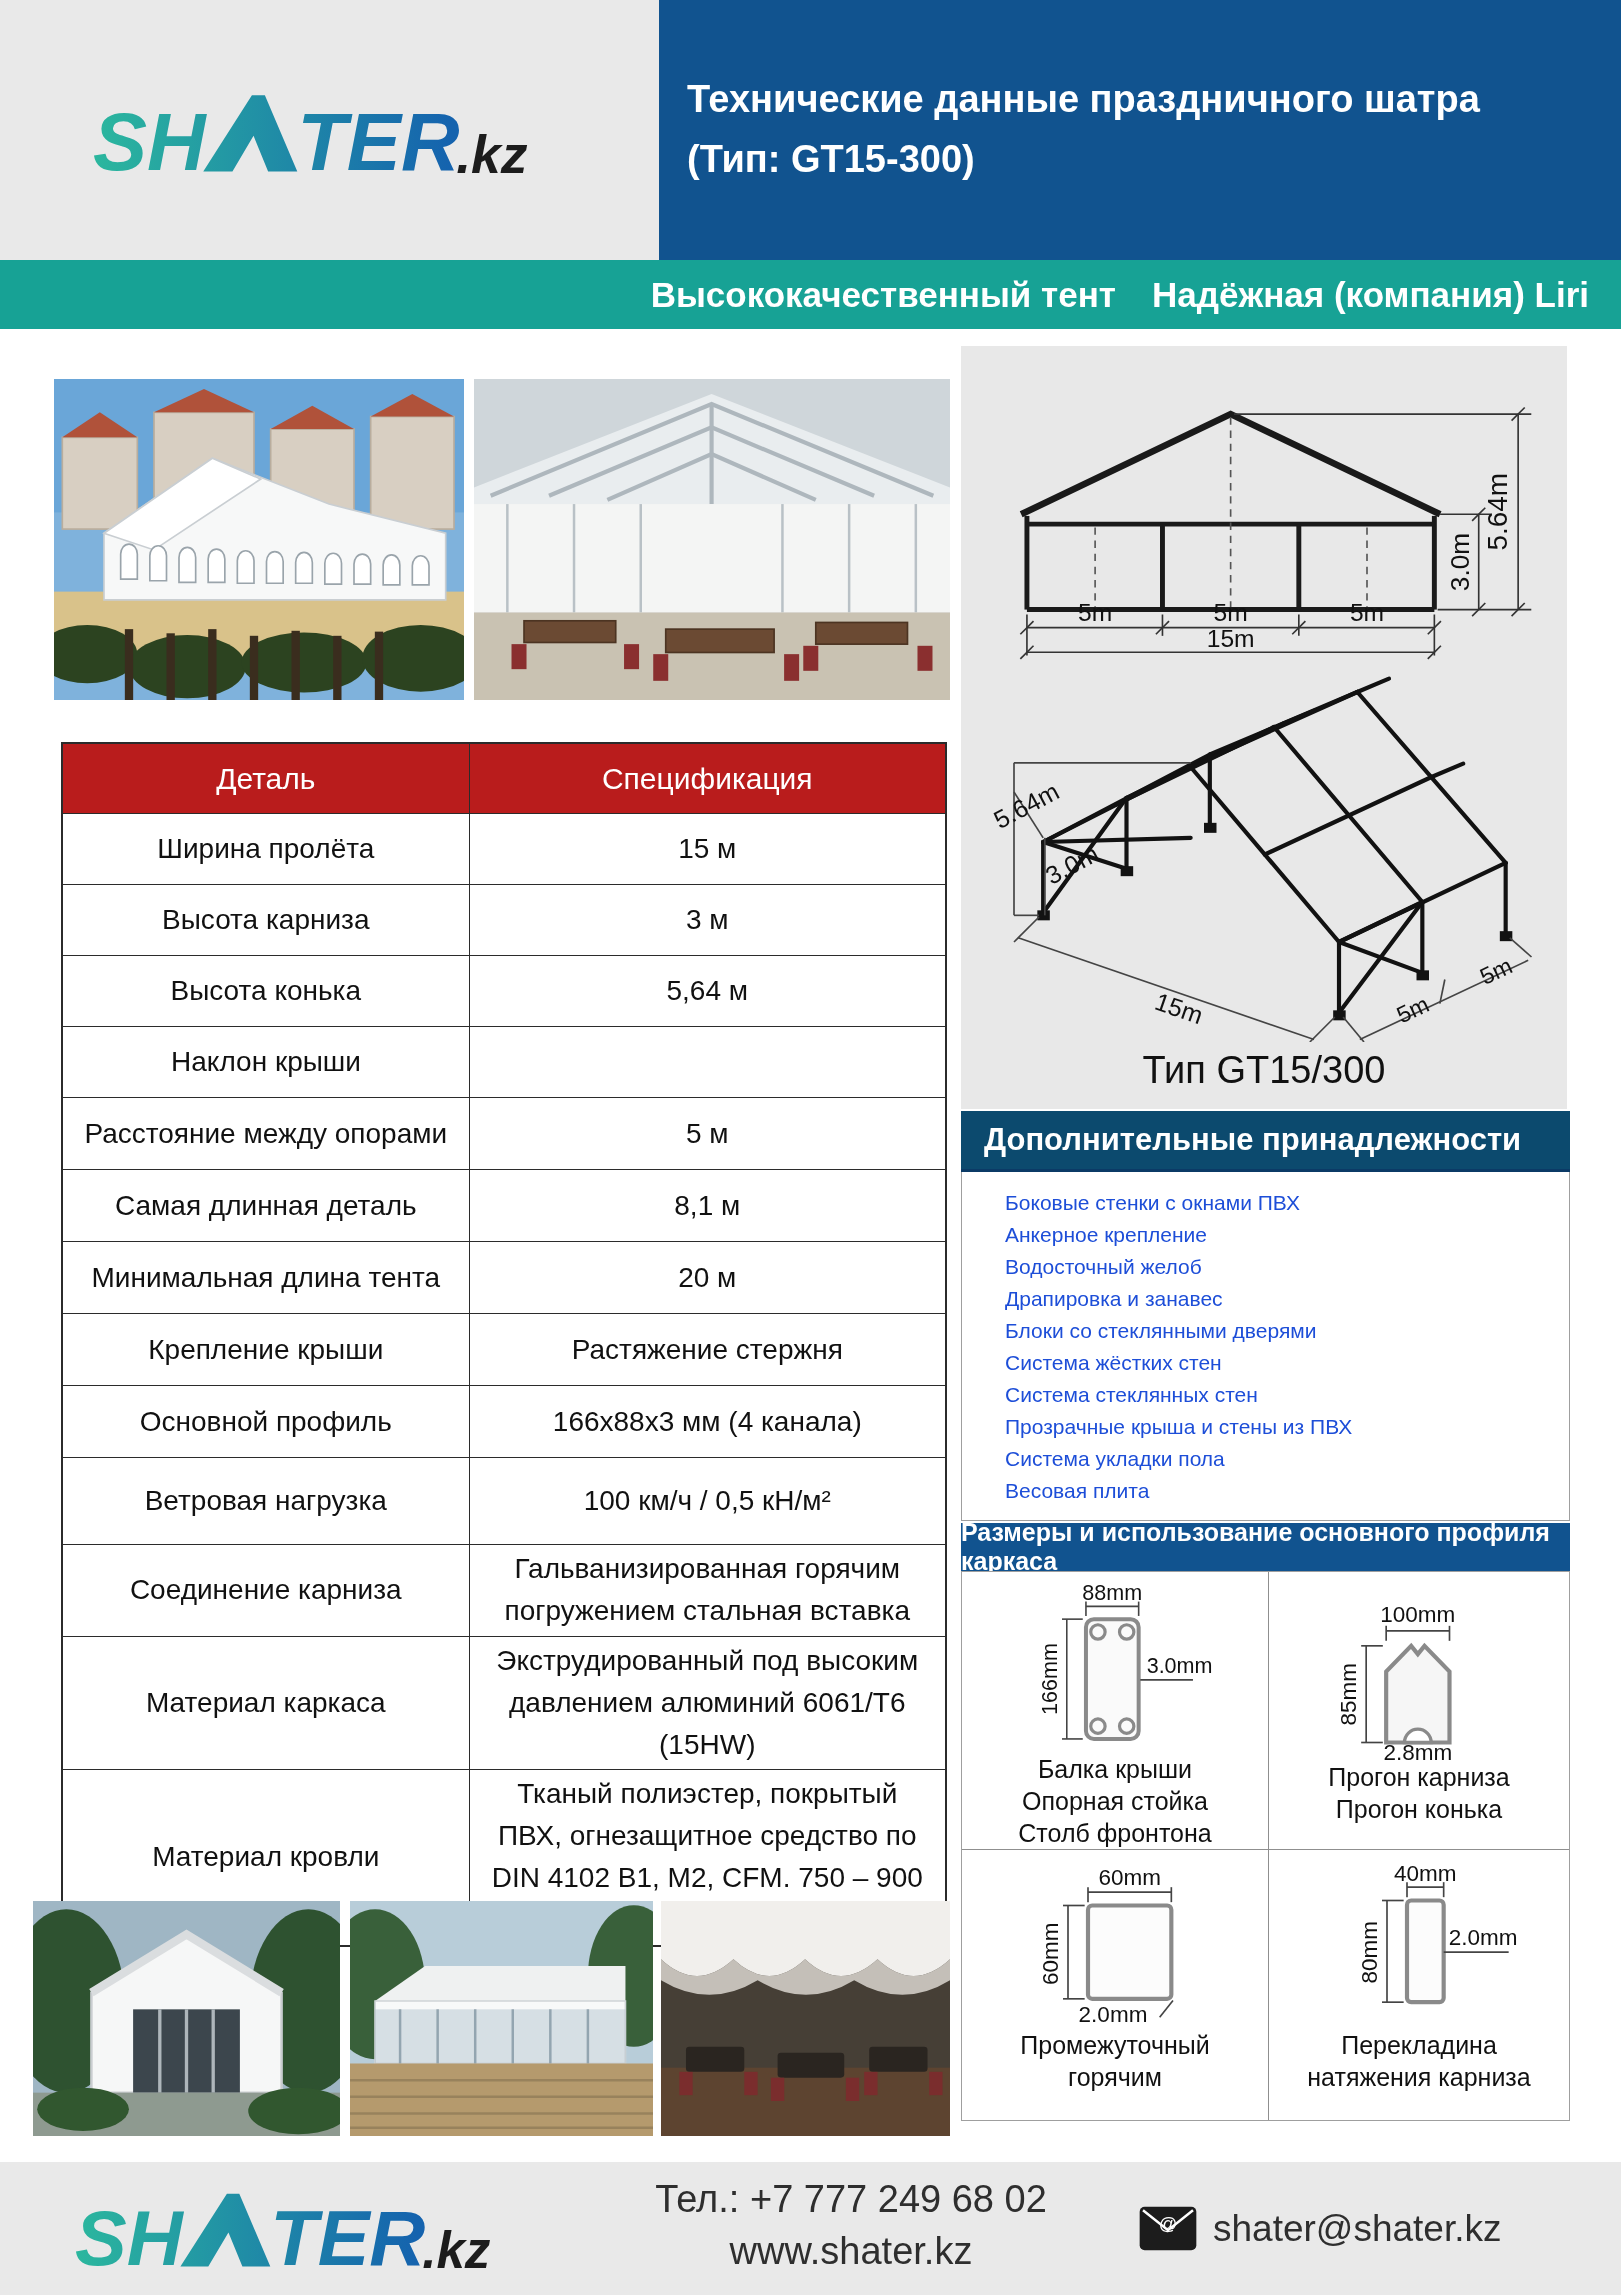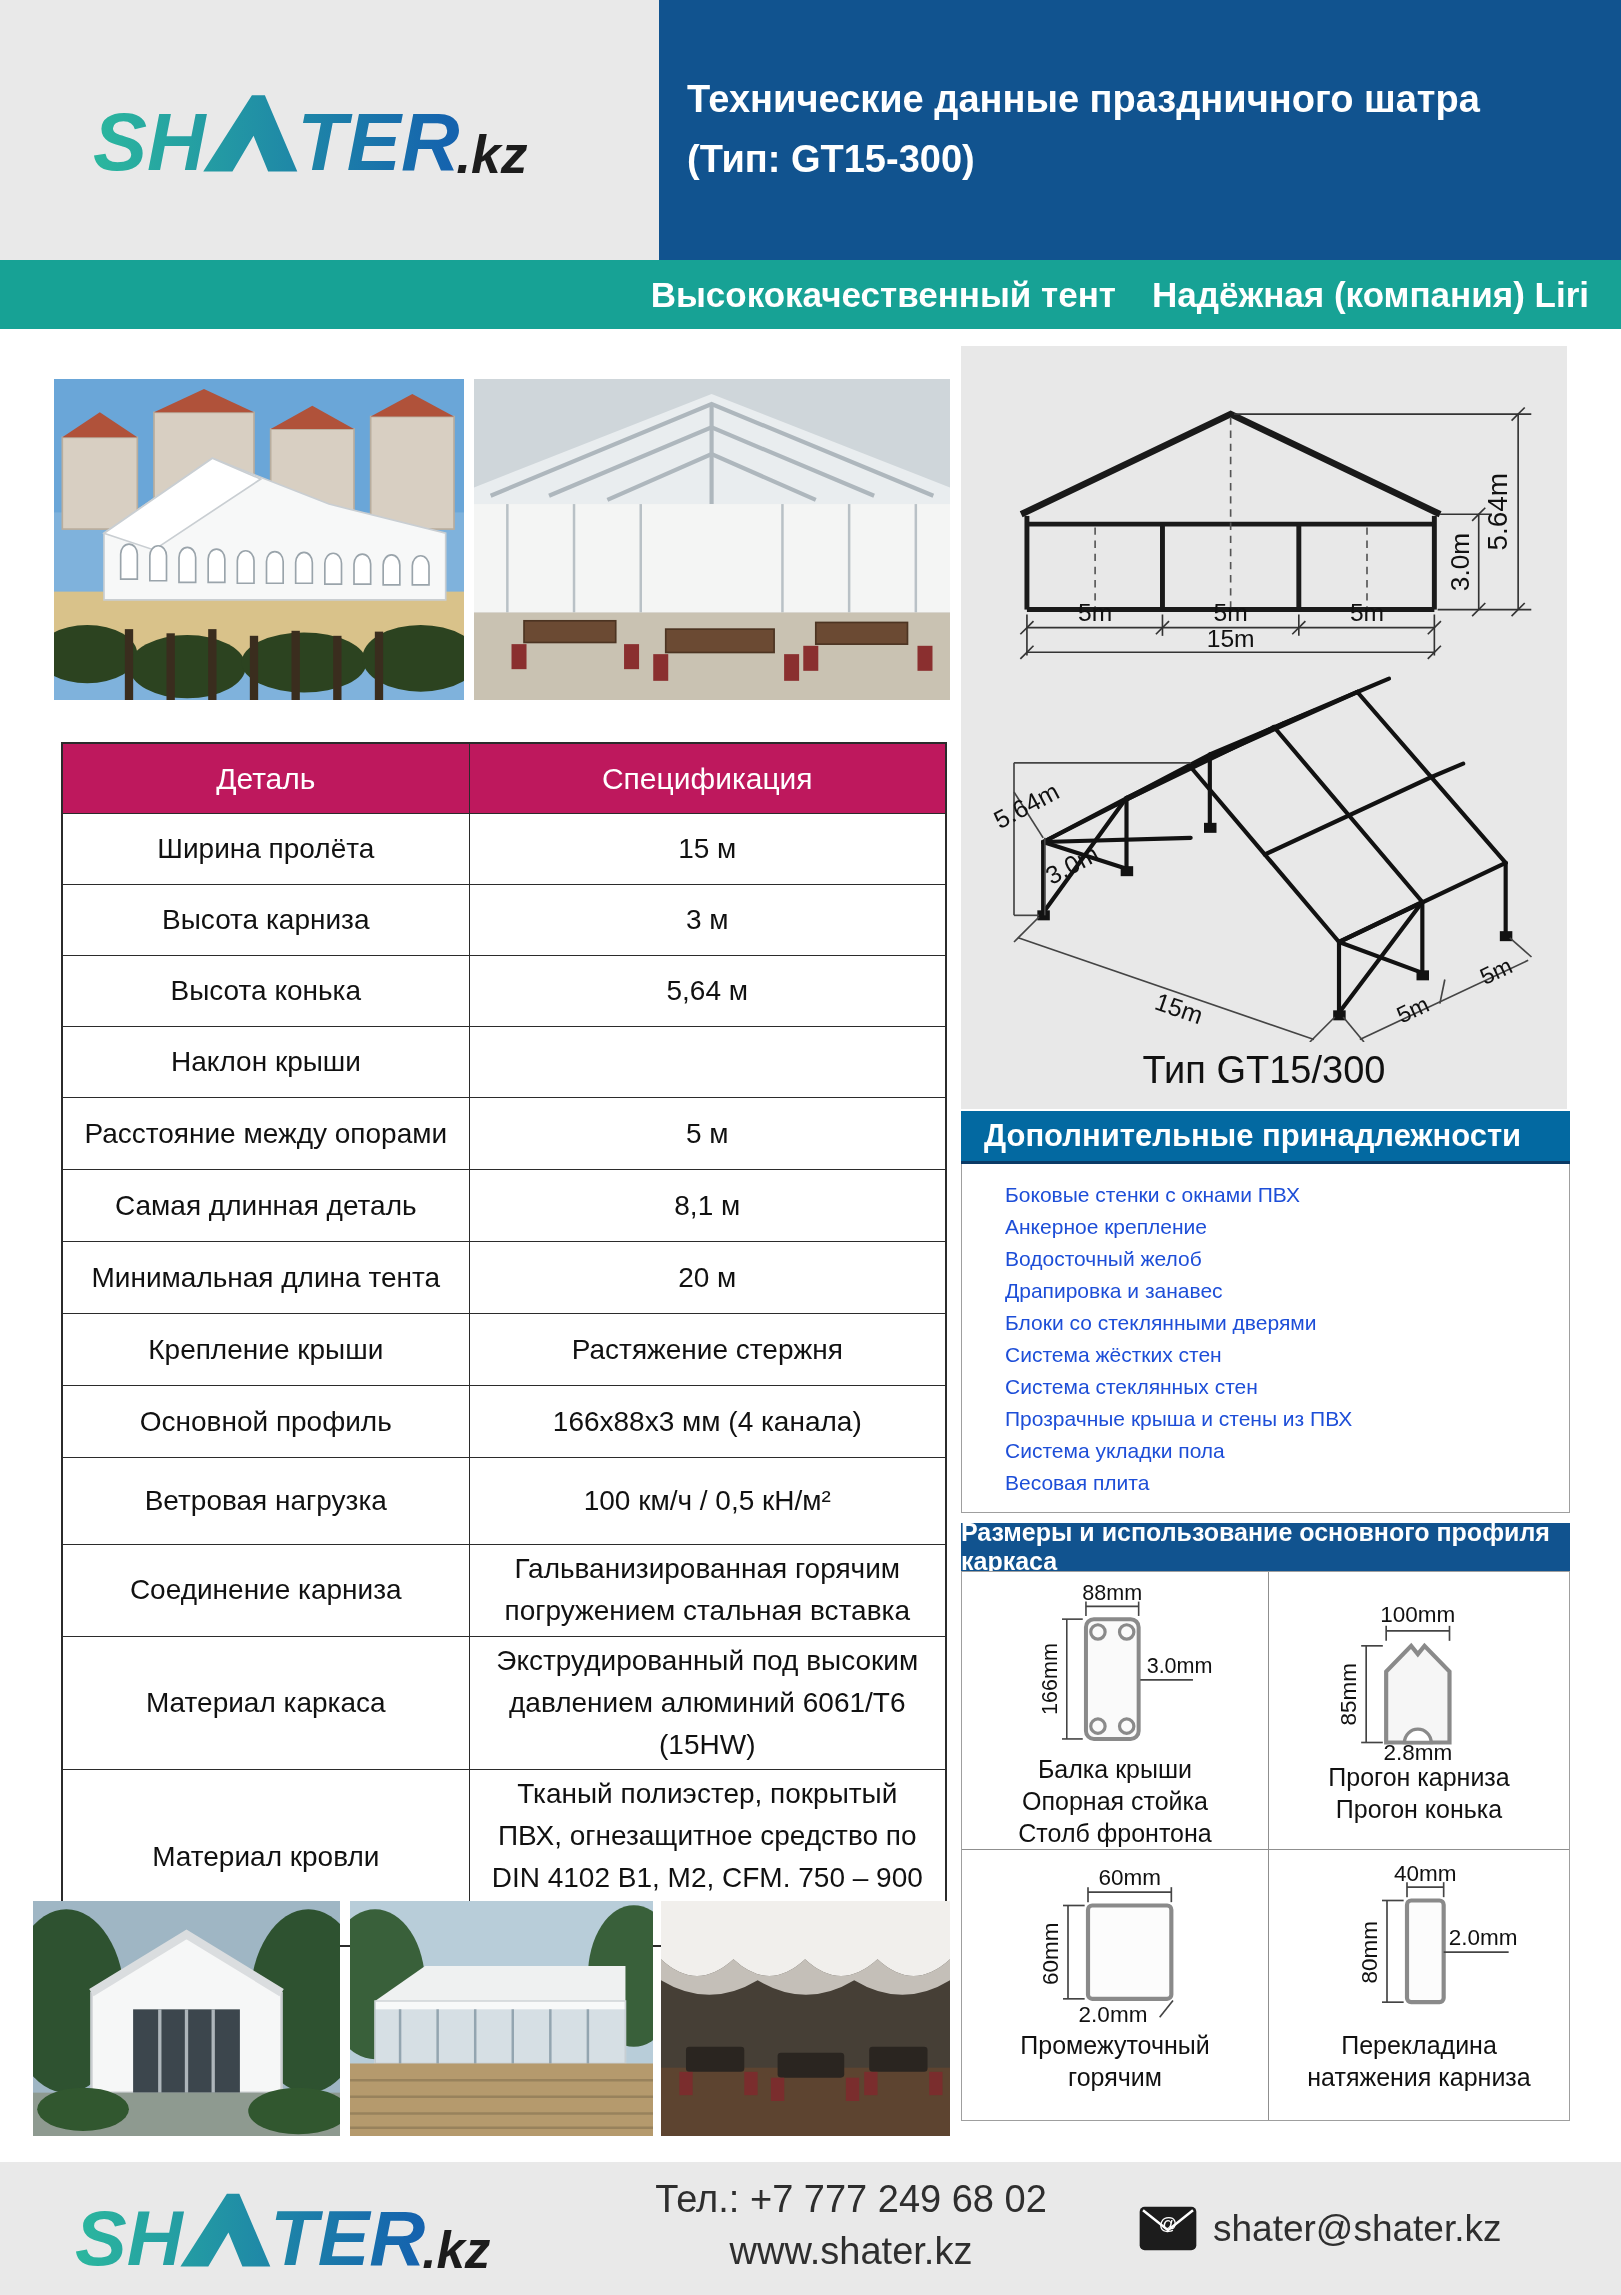--- a/index.html
+++ b/index.html
@@ -26,32 +26,32 @@
   #photo-b3 { left:661px; top:1901px; width:289px; height:235px; }
 
   
   .spec { position:absolute; left:61px; top:742px; width:886px; border:2.5px solid #2b2b2b; background:#fff; }
   .trow { display:flex; border-top:1.7px solid #2b2b2b; }
   .trow:first-child { border-top:none; }
   .tcell { display:flex; align-items:center; justify-content:center; text-align:center;
            font-size:28px; color:#111; line-height:1.5; padding:3.3px 15px; }
   .tcell.l { width:407px; border-right:1.7px solid #2b2b2b; }
   .tcell.r { width:476px; }
-  .thead { background:#be185d; }
+  .thead { background:#b91c1c; }
   .thead .tcell { color:#fff; font-size:30px; }
 
   
   .diagram-panel { position:absolute; left:961px; top:346px; width:606px; height:763px; background:#e8e8e8; }
   .diagram-panel .elev { position:absolute; left:15px; top:15px; }
   .diagram-panel .iso  { position:absolute; left:6.7px;  top:321px; }
   .type-label { position:absolute; left:0; top:703px; width:100%; text-align:center;
                 font-size:38px; color:#111; }
 
   .acc { position:absolute; left:961px; top:1111px; width:609px; }
-  .acc-head { height:53px; background:#0369a1; border-bottom:3.3px solid #0b3a66; color:#fff;
+  .acc-head { height:61px; background:#0c4a6e; border-bottom:3.3px solid #0b3a66; color:#fff;
               font-size:31px; font-weight:bold; display:flex; align-items:center; padding-left:23px; }
   .acc-list { background:#fff; border:1.7px solid #9f9f9f; border-top:none; padding:15px 23px 13.3px 23px; }
   .acc-item { font-size:21px; color:#1d4ed8; line-height:32px;margin-left:20px; }
 
   .prof { position:absolute; left:961px; top:1523px; width:609px; }
   .prof-head { height:48px; background:#11538f; color:#fff; font-size:25px; font-weight:bold;
                display:flex; align-items:center; justify-content:center; }
   .prof-grid { background:#fff; border:1.7px solid #9f9f9f; height:550px; position:relative;
                display:grid; grid-template-columns:307px 1fr; grid-template-rows:278px 1fr; }
   .prof-cell { display:flex; flex-direction:column; align-items:center; justify-content:flex-start; padding-top:11.7px; }

